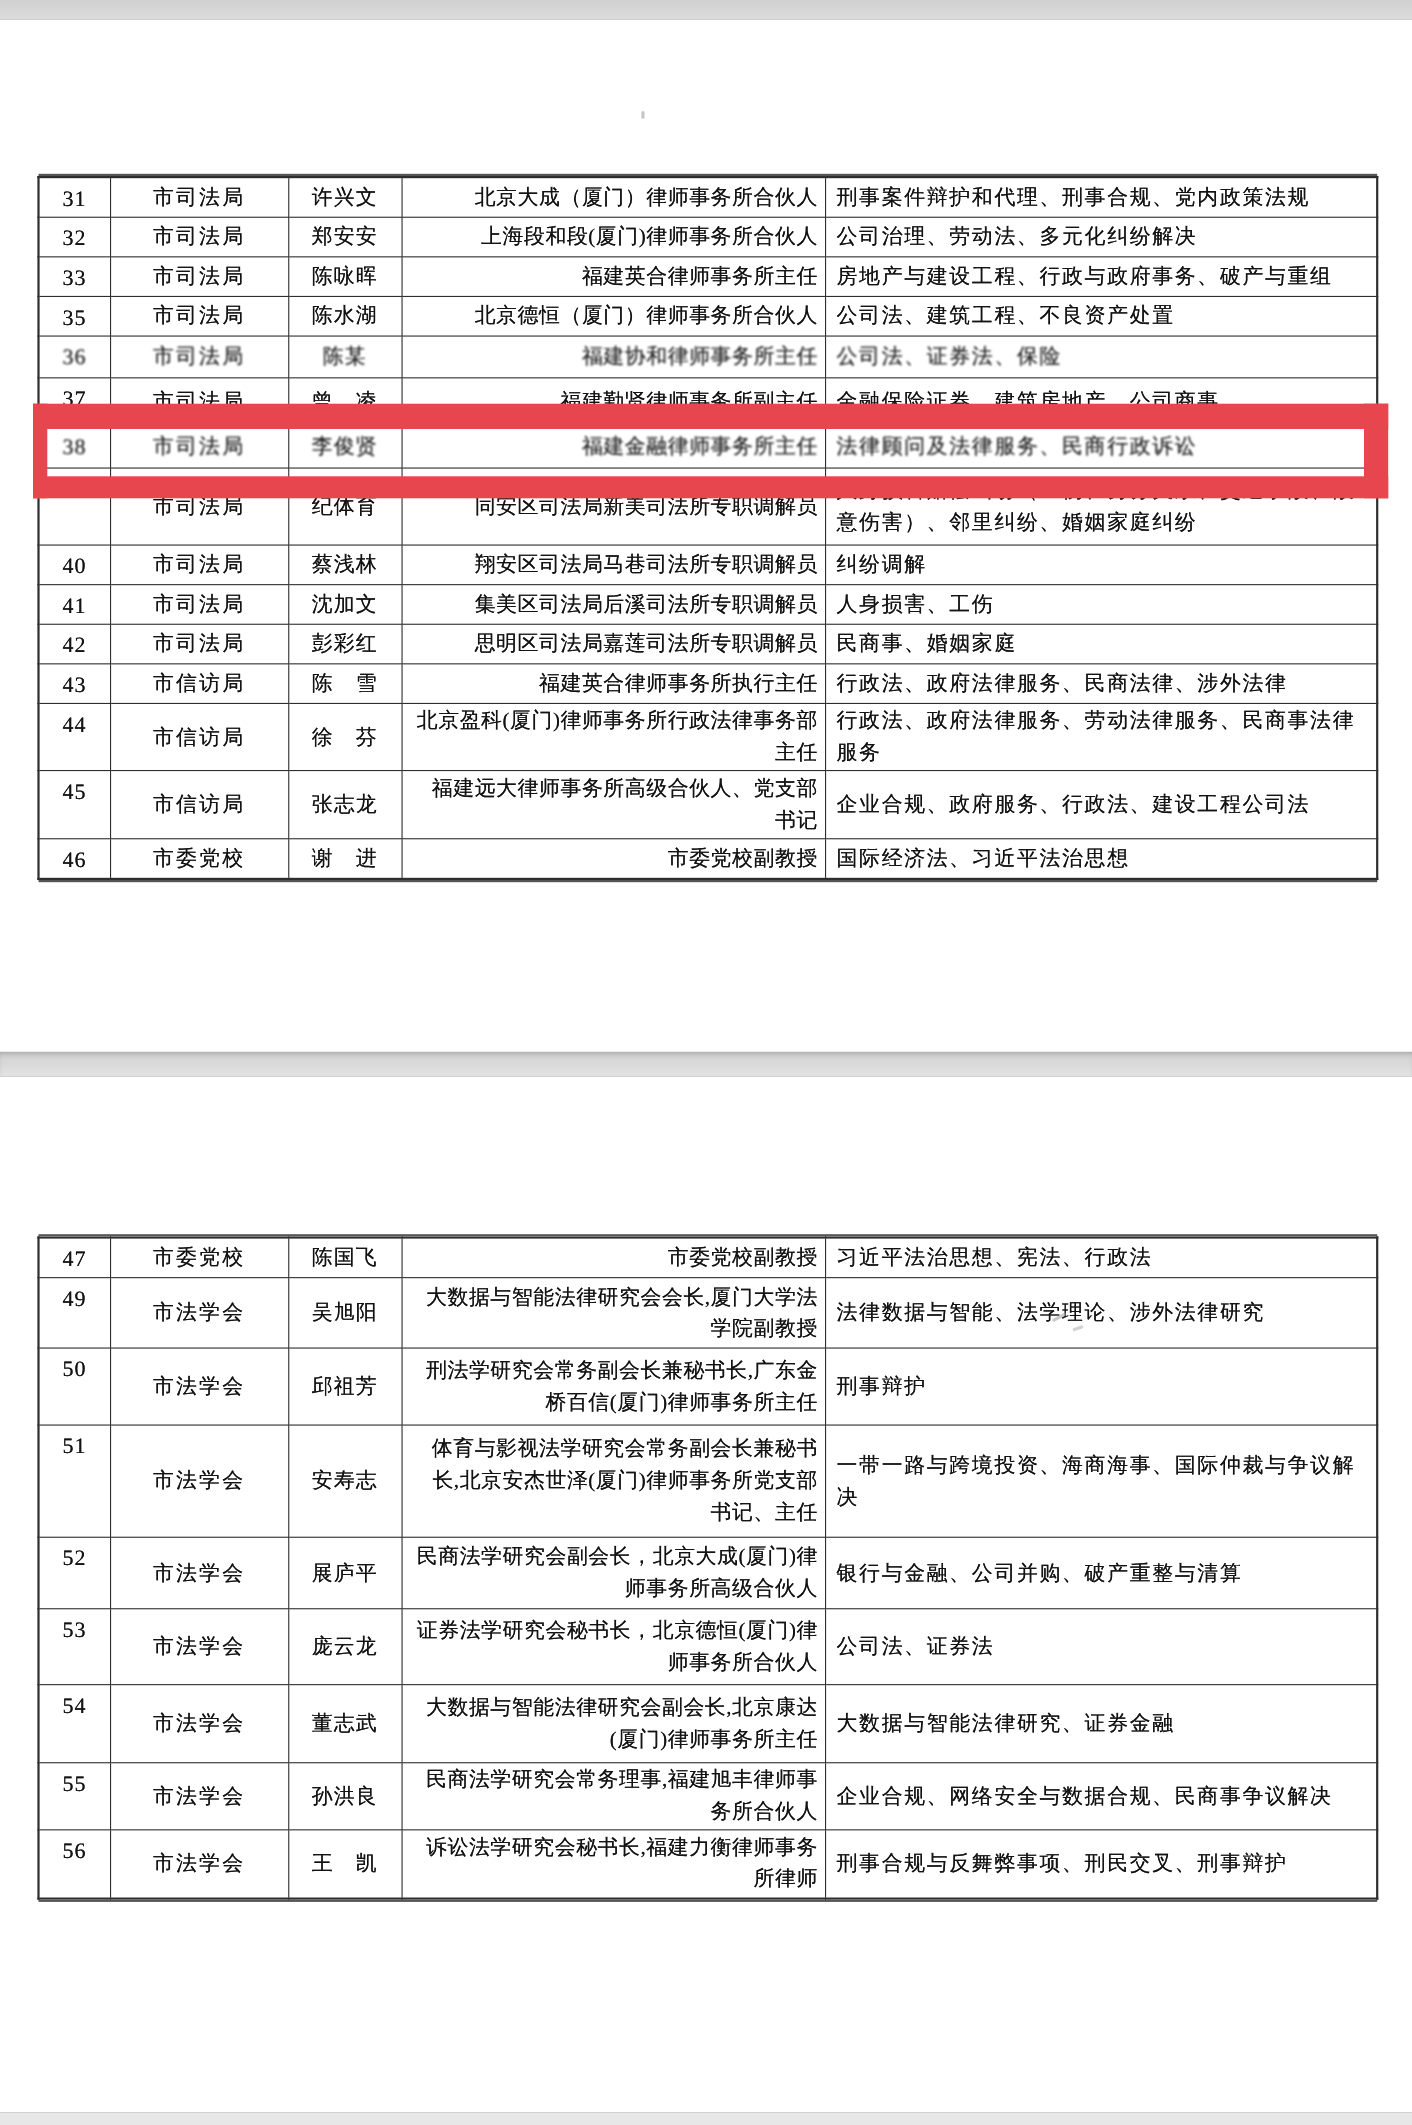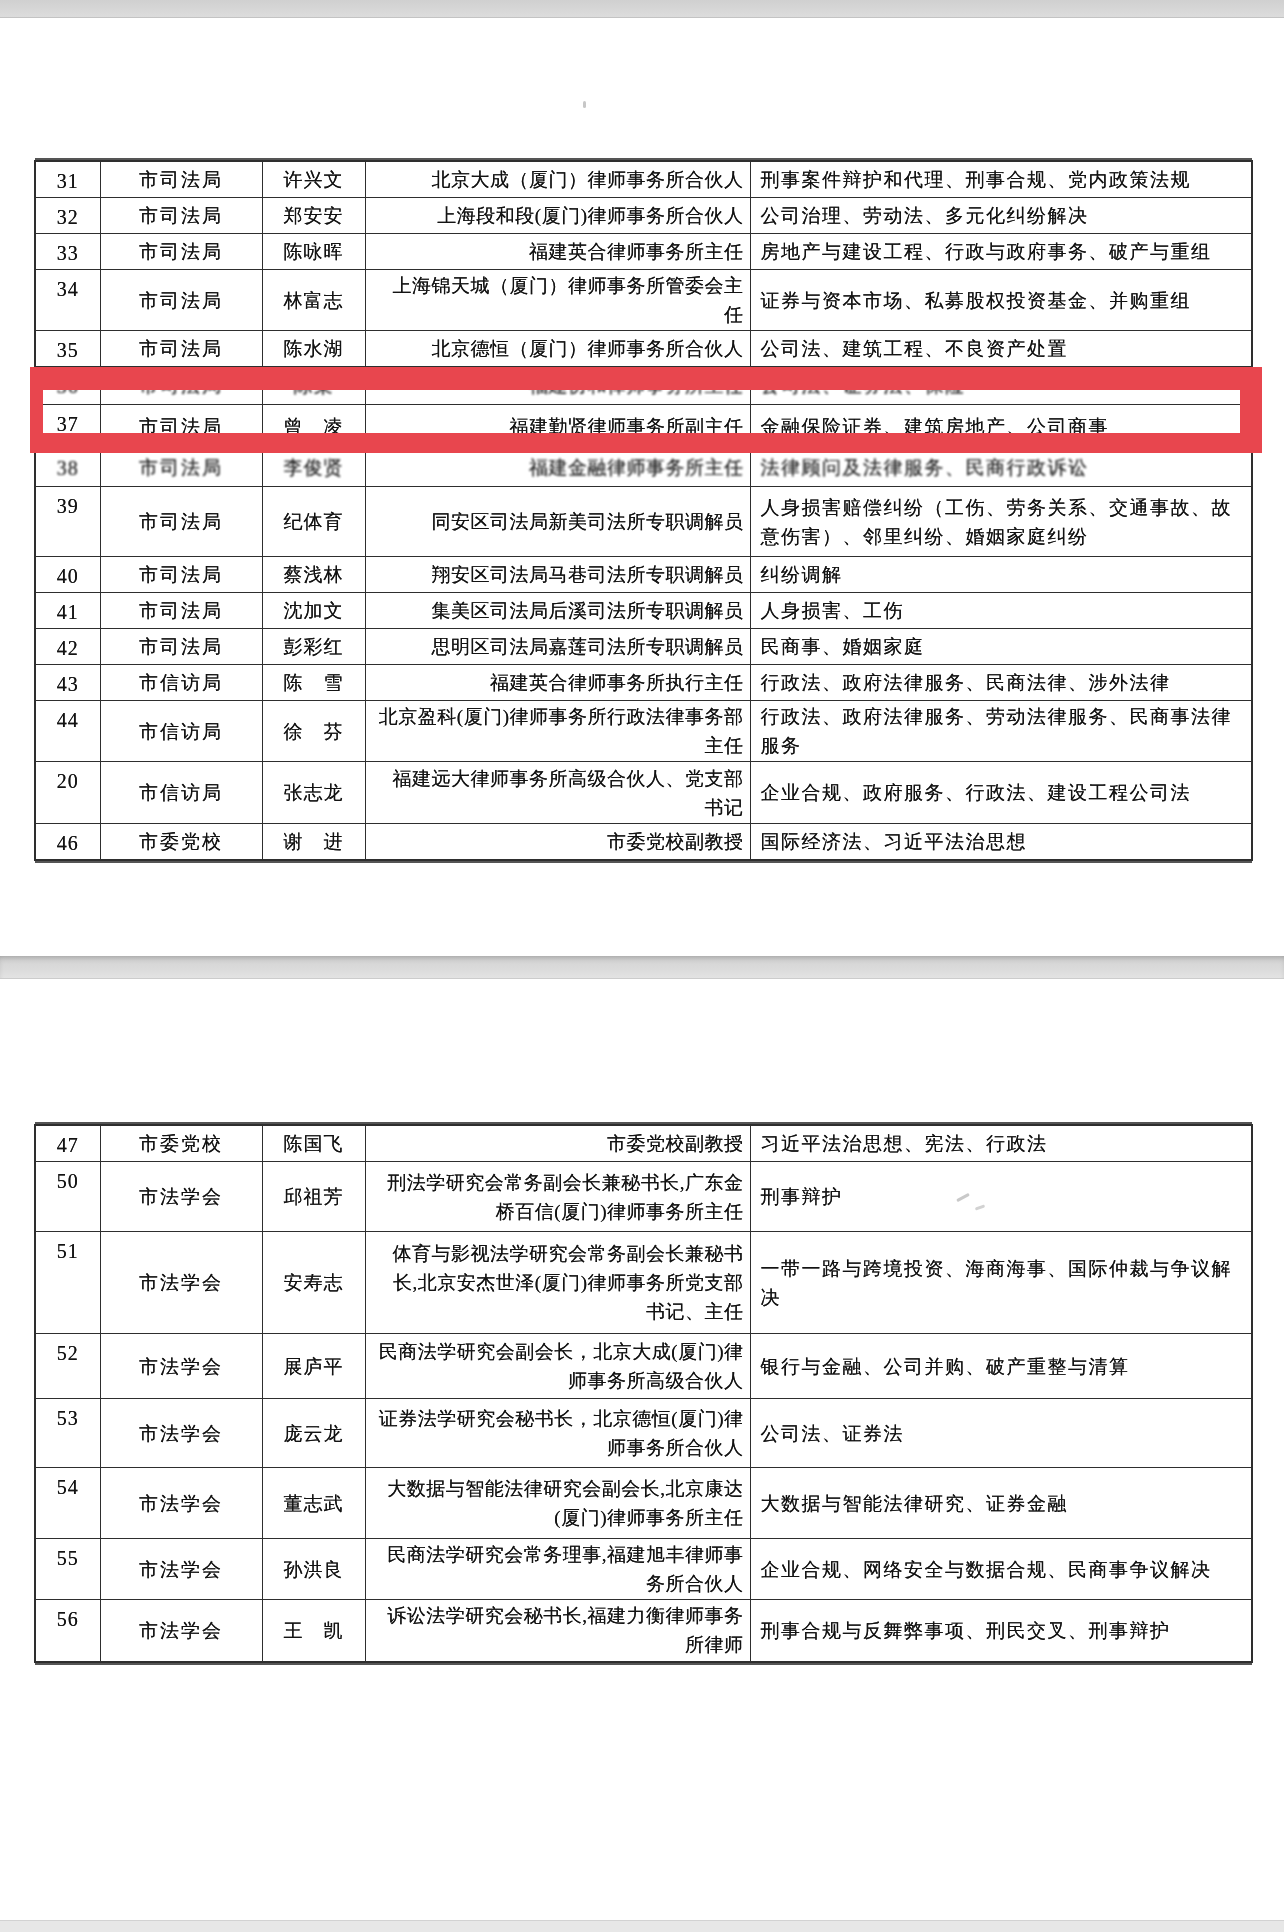--- a/index.html
+++ b/index.html
@@ -78,27 +78,20 @@
           <td class="c-title">上海段和段(厦门)律师事务所合伙人</td>
           <td class="c-spec">公司治理、劳动法、多元化纠纷解决</td>
         </tr>
         <tr style="height: 30px;">
           <td class="c-no">33</td>
           <td class="c-org">市司法局</td>
           <td class="c-name">陈咏晖</td>
           <td class="c-title">福建英合律师事务所主任</td>
           <td class="c-spec">房地产与建设工程、行政与政府事务、破产与重组</td>
         </tr>
-        <tr style="height: 60px;">
-          <td class="c-no">34</td>
-          <td class="c-org">市司法局</td>
-          <td class="c-name">林富志</td>
-          <td class="c-title">上海锦天城（厦门）律师事务所管委会主任</td>
-          <td class="c-spec">证券与资本市场、私募股权投资基金、并购重组</td>
-        </tr>
         <tr style="height: 36px;">
           <td class="c-no">35</td>
           <td class="c-org">市司法局</td>
           <td class="c-name">陈水湖</td>
           <td class="c-title">北京德恒（厦门）律师事务所合伙人</td>
           <td class="c-spec">公司法、建筑工程、不良资产处置</td>
         </tr>
         <tr class="dim" style="height: 38px;">
           <td class="c-no">36</td>
           <td class="c-org">市司法局</td>
@@ -156,21 +149,21 @@
           <td class="c-spec">行政法、政府法律服务、民商法律、涉外法律</td>
         </tr>
         <tr style="height: 58px;">
           <td class="c-no">44</td>
           <td class="c-org">市信访局</td>
           <td class="c-name">徐　芬</td>
           <td class="c-title">北京盈科(厦门)律师事务所行政法律事务部主任</td>
           <td class="c-spec">行政法、政府法律服务、劳动法律服务、民商事法律服务</td>
         </tr>
         <tr style="height: 62px;">
-          <td class="c-no">20</td>
+          <td class="c-no">45</td>
           <td class="c-org">市信访局</td>
           <td class="c-name">张志龙</td>
           <td class="c-title">福建远大律师事务所高级合伙人、党支部书记</td>
           <td class="c-spec">企业合规、政府服务、行政法、建设工程公司法</td>
         </tr>
         <tr style="height: 30px;">
           <td class="c-no">46</td>
           <td class="c-org">市委党校</td>
           <td class="c-name">谢　进</td>
           <td class="c-title">市委党校副教授</td>
@@ -188,20 +181,27 @@
         <col style="width:502px">
     </colgroup>
     <tbody>
         <tr style="height: 34px;">
           <td class="c-no">47</td>
           <td class="c-org">市委党校</td>
           <td class="c-name">陈国飞</td>
           <td class="c-title">市委党校副教授</td>
           <td class="c-spec">习近平法治思想、宪法、行政法</td>
         </tr>
+        <tr style="height: 64px;">
+          <td class="c-no">49</td>
+          <td class="c-org">市法学会</td>
+          <td class="c-name">吴旭阳</td>
+          <td class="c-title">大数据与智能法律研究会会长,厦门大学法学院副教授</td>
+          <td class="c-spec">法律数据与智能、法学理论、涉外法律研究</td>
+        </tr>
         <tr style="height: 70px;">
           <td class="c-no">50</td>
           <td class="c-org">市法学会</td>
           <td class="c-name">邱祖芳</td>
           <td class="c-title">刑法学研究会常务副会长兼秘书长,广东金桥百信(厦门)律师事务所主任</td>
           <td class="c-spec">刑事辩护</td>
         </tr>
         <tr style="height: 102px;">
           <td class="c-no">51</td>
           <td class="c-org">市法学会</td>

